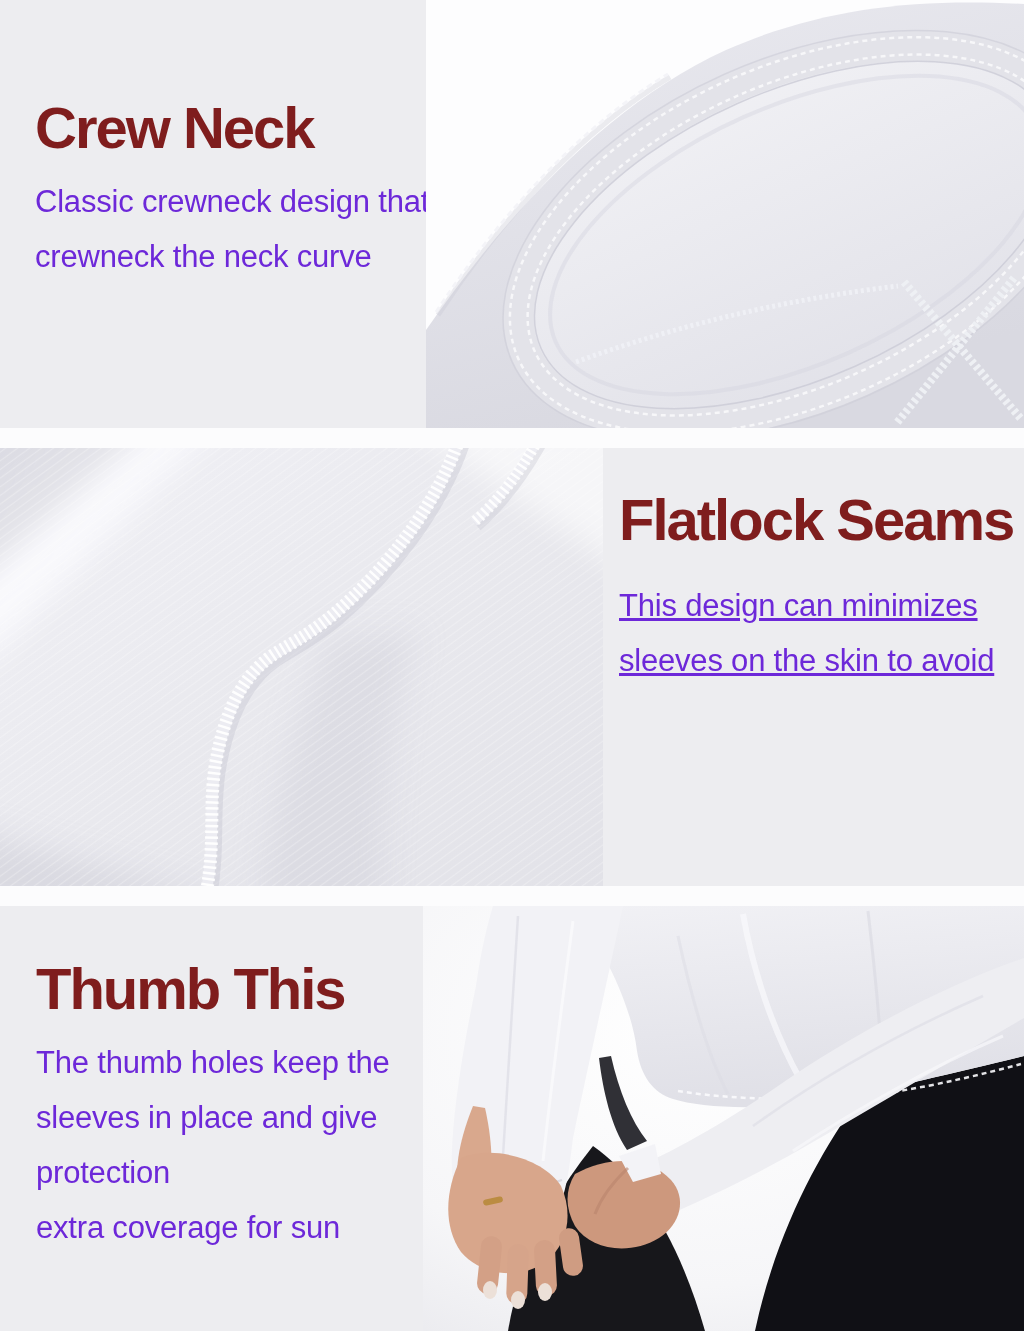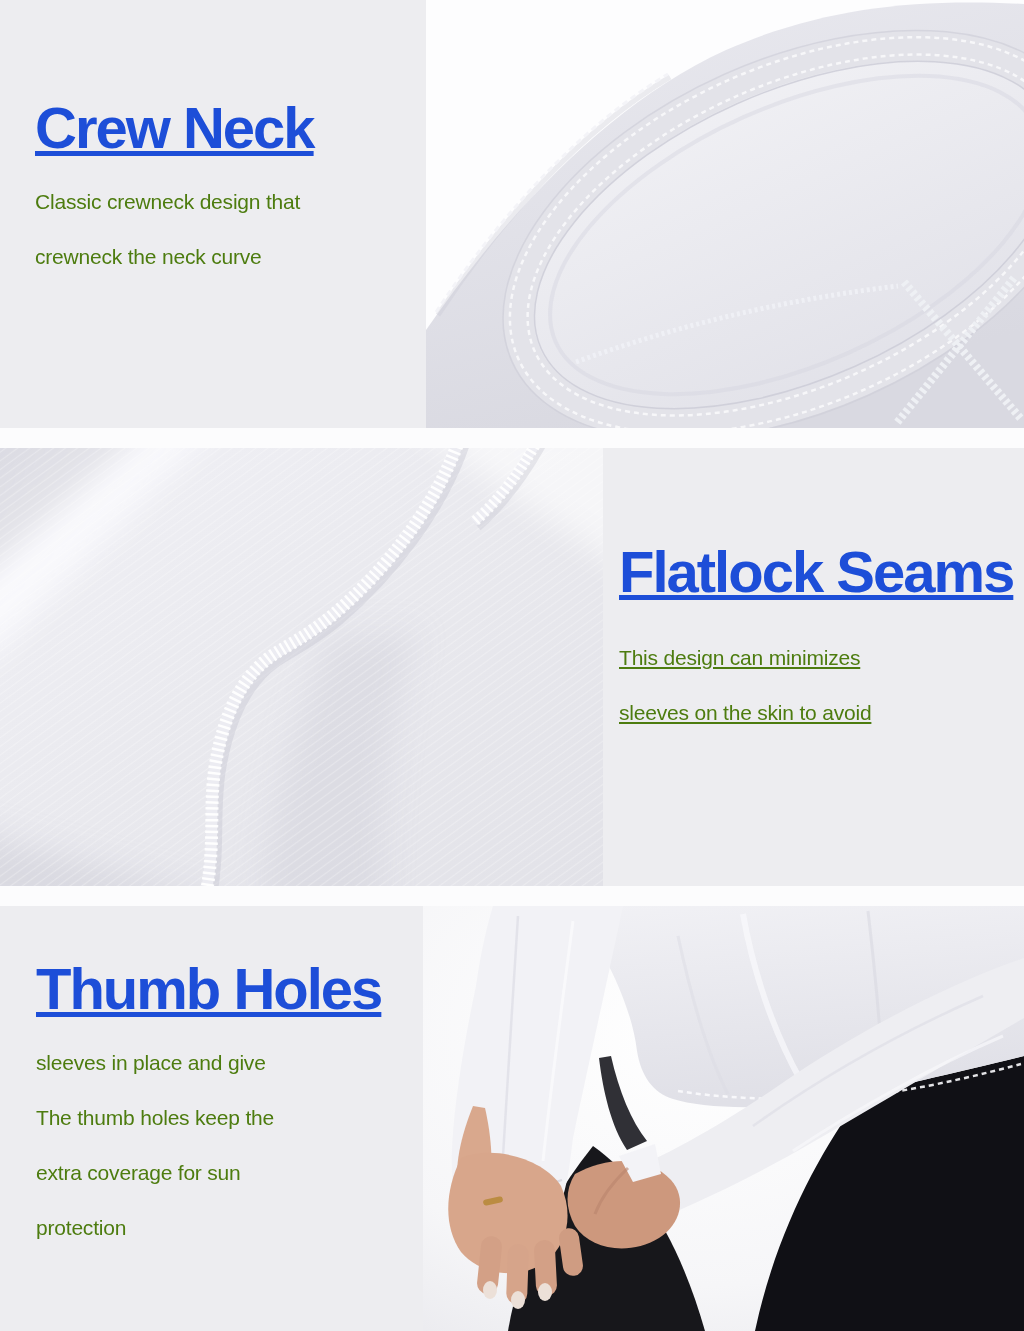--- a/index.html
+++ b/index.html
@@ -15,39 +15,38 @@
   .s1{height:428px;}
   .s2{height:438px;}
   .s3{height:425px;}
   .divider{height:20px;width:1024px;background:#fcfcfd;}
   .text-col{background:#ededf0;}
   .photo-col{position:relative;overflow:hidden;}
   .photo-col svg{display:block;width:100%;height:100%;}
   .s1 .text-col{width:426px;padding:96px 0 0 35px;}
   .s1 .photo-col{width:598px;}
   .s2 .photo-col{width:603px;}
-  .s2 .text-col{width:421px;padding:92px 0 0 16px;}
+  .s2 .text-col{width:421px;padding:40px 0 0 16px;}
   .s3 .text-col{width:423px;padding:51px 0 0 36px;}
   .s3 .photo-col{width:601px;}
   h2.title{
     margin:0;
     font-size:58px;
     line-height:64px;
     font-weight:bold;
     letter-spacing:-2px;
-    color:#1d4ed8;
+    color:#7f1d1d;
     white-space:nowrap;
-    text-decoration:underline;
   }
   .body-text{
     margin:0;
-    font-size:21px;
+    font-size:31px;
     line-height:55px;
     letter-spacing:-0.2px;
-    color:#4d7c0f;
+    color:#6d28d9;
     white-space:nowrap;
   }
   .s1 .body-text{margin-top:14px;}
   .s2 .body-text{margin-top:26px;text-decoration:underline;}
   .s3 .body-text{margin-top:14px;}
   .line{display:block;}
 </style>
 </head>
 <body>
 
@@ -142,26 +141,26 @@
         <span class="line">This design can minimizes</span>
         <span class="line">sleeves on the skin to avoid</span>
       </p>
     </div>
   </section>
 
   <div class="divider"></div>
 
   <section class="feature s3">
     <div class="text-col">
-      <h2 class="title">Thumb Holes</h2>
+      <h2 class="title">Thumb This</h2>
       <p class="body-text">
+        <span class="line">The thumb holes keep the</span>
         <span class="line">sleeves in place and give</span>
-        <span class="line">The thumb holes keep the</span>
+        <span class="line">protection</span>
         <span class="line">extra coverage for sun</span>
-        <span class="line">protection</span>
       </p>
     </div>
     <div class="photo-col">
       <svg viewBox="0 0 601 425" preserveAspectRatio="none">
         <defs>
           <radialGradient id="bg-rad" cx="45%" cy="30%" r="85%">
             <stop offset="0" stop-color="#ffffff"></stop>
               <stop offset="0.7" stop-color="#f6f6f8"></stop>
               <stop offset="1" stop-color="#ebebef"></stop>
           </radialGradient>

